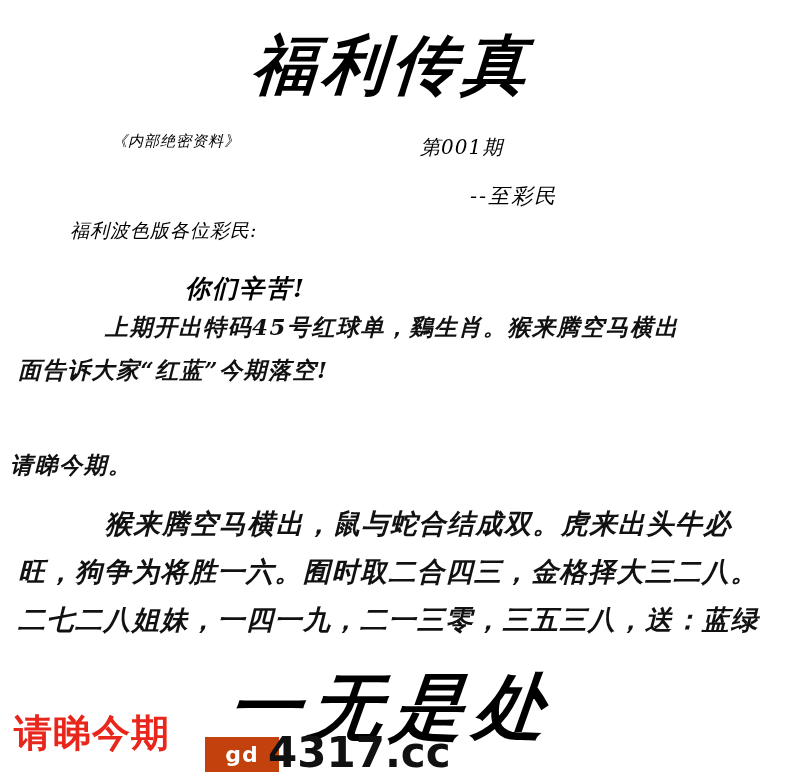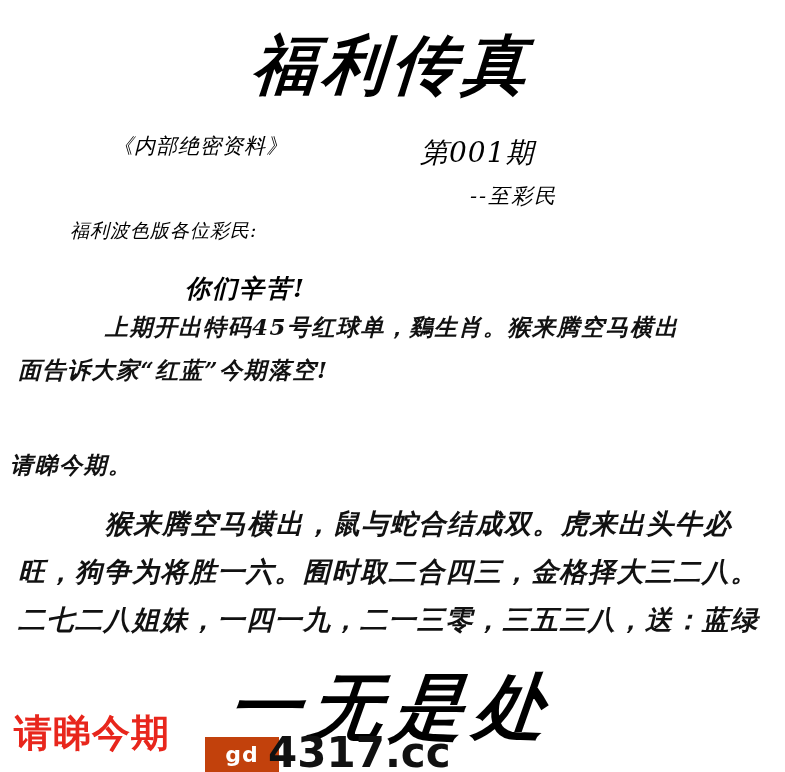--- a/index.html
+++ b/index.html
@@ -42,31 +42,31 @@
     position: absolute;
     top: 132px;
     left: 0;
     width: 785px;
     height: 30px;
   }
   .subline .secret {
     position: absolute;
     left: 112px;
     top: 0;
-    font-size: 21px;
+    font-size: 15px;
     font-family: Liberation Sans, sans-serif;
     font-style: italic;
     color: #000;
     letter-spacing: 1px;
   }
   .subline .issue {
     position: absolute;
     left: 420px;
     top: 2px;
-    font-size: 28px;
+    font-size: 20px;
     font-family: "DejaVu Serif", serif;
     font-style: italic;
     color: #000;
     letter-spacing: 1px;
   }
 
   .toline {
     position: absolute;
     top: 182px;
     left: 470px;

